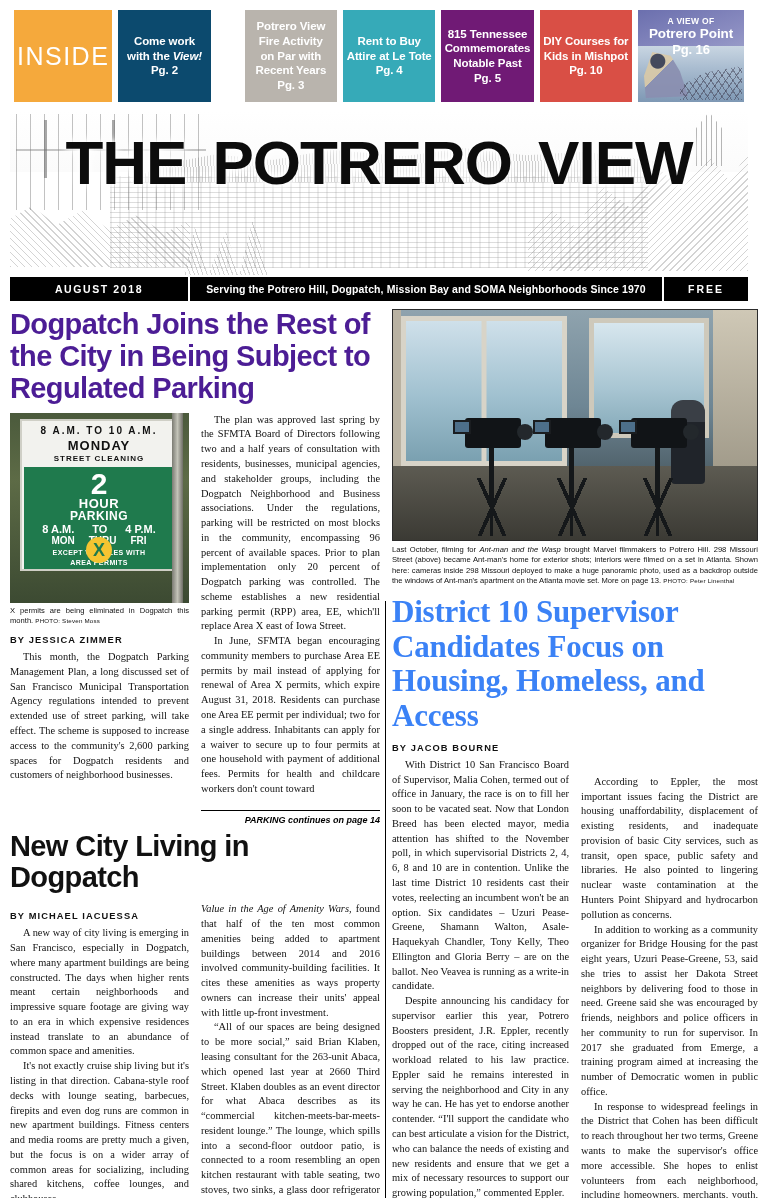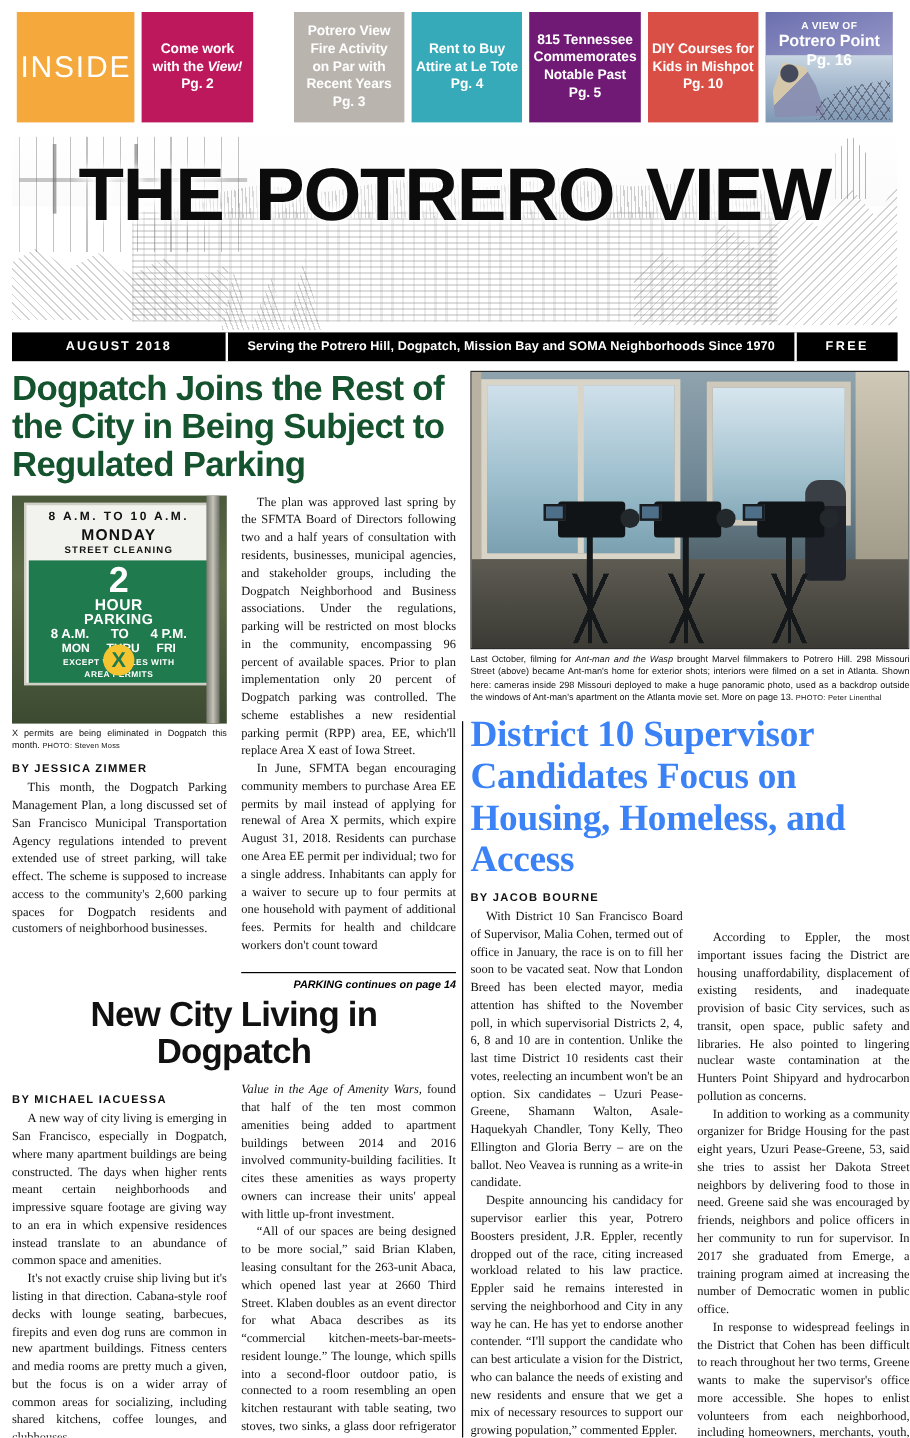--- a/index.html
+++ b/index.html
@@ -165,21 +165,21 @@
 
   
   .content { position: relative; margin: 0 10px; padding-top: 8px; }
 
   .hl-parking {
     font-family: "Liberation Sans", sans-serif;
     font-weight: bold;
     font-size: 29px;
     line-height: 1.10;
     letter-spacing: -0.6px;
-    color: #14532d;
+    color: #4c1d95;
     width: 370px;
   }
 
   .two-col {
     display: flex;
     gap: 12px;
     width: 370px;
     margin-top: 8px;
   }
   .col { width: 179px; }
@@ -267,21 +267,20 @@
 
   .hl-living {
     font-family: "Liberation Sans", sans-serif;
     font-weight: bold;
     font-size: 29px;
     letter-spacing: -0.6px;
     color: #111;
     width: 370px;
     margin-top: 6px;
     line-height: 1.1;
-    text-align: center;
   }
 
   
   .right-wrap {
     position: absolute;
     left: 382px; top: 8px; width: 366px;
   }
   .photo-film {
     width: 366px; height: 232px;
     border: 1px solid #2b2b2b;
@@ -365,21 +364,21 @@
 </head>
 <body>
 
 <div class="page">
 
   <div class="inside-bar">
     <div class="inside-cell label" id="insideLabel" style="background: rgb(245, 169, 60);">
         <span>INSIDE</span>
       </div>
 
-    <div class="inside-cell" id="t0" style="background: #be185d;">
+    <div class="inside-cell" id="t0" style="background: #0c4a6e;">
       <div>
         <span>Come work</span><br>
         <span>with the <em>View!</em></span><br>
         <span>Pg. 2</span>
       </div>
     </div>
 
     <div class="inside-cell" id="t1" style="background: rgb(185, 180, 173); margin-left: 28px;">
       <div>
         <span>Potrero View</span><br>

